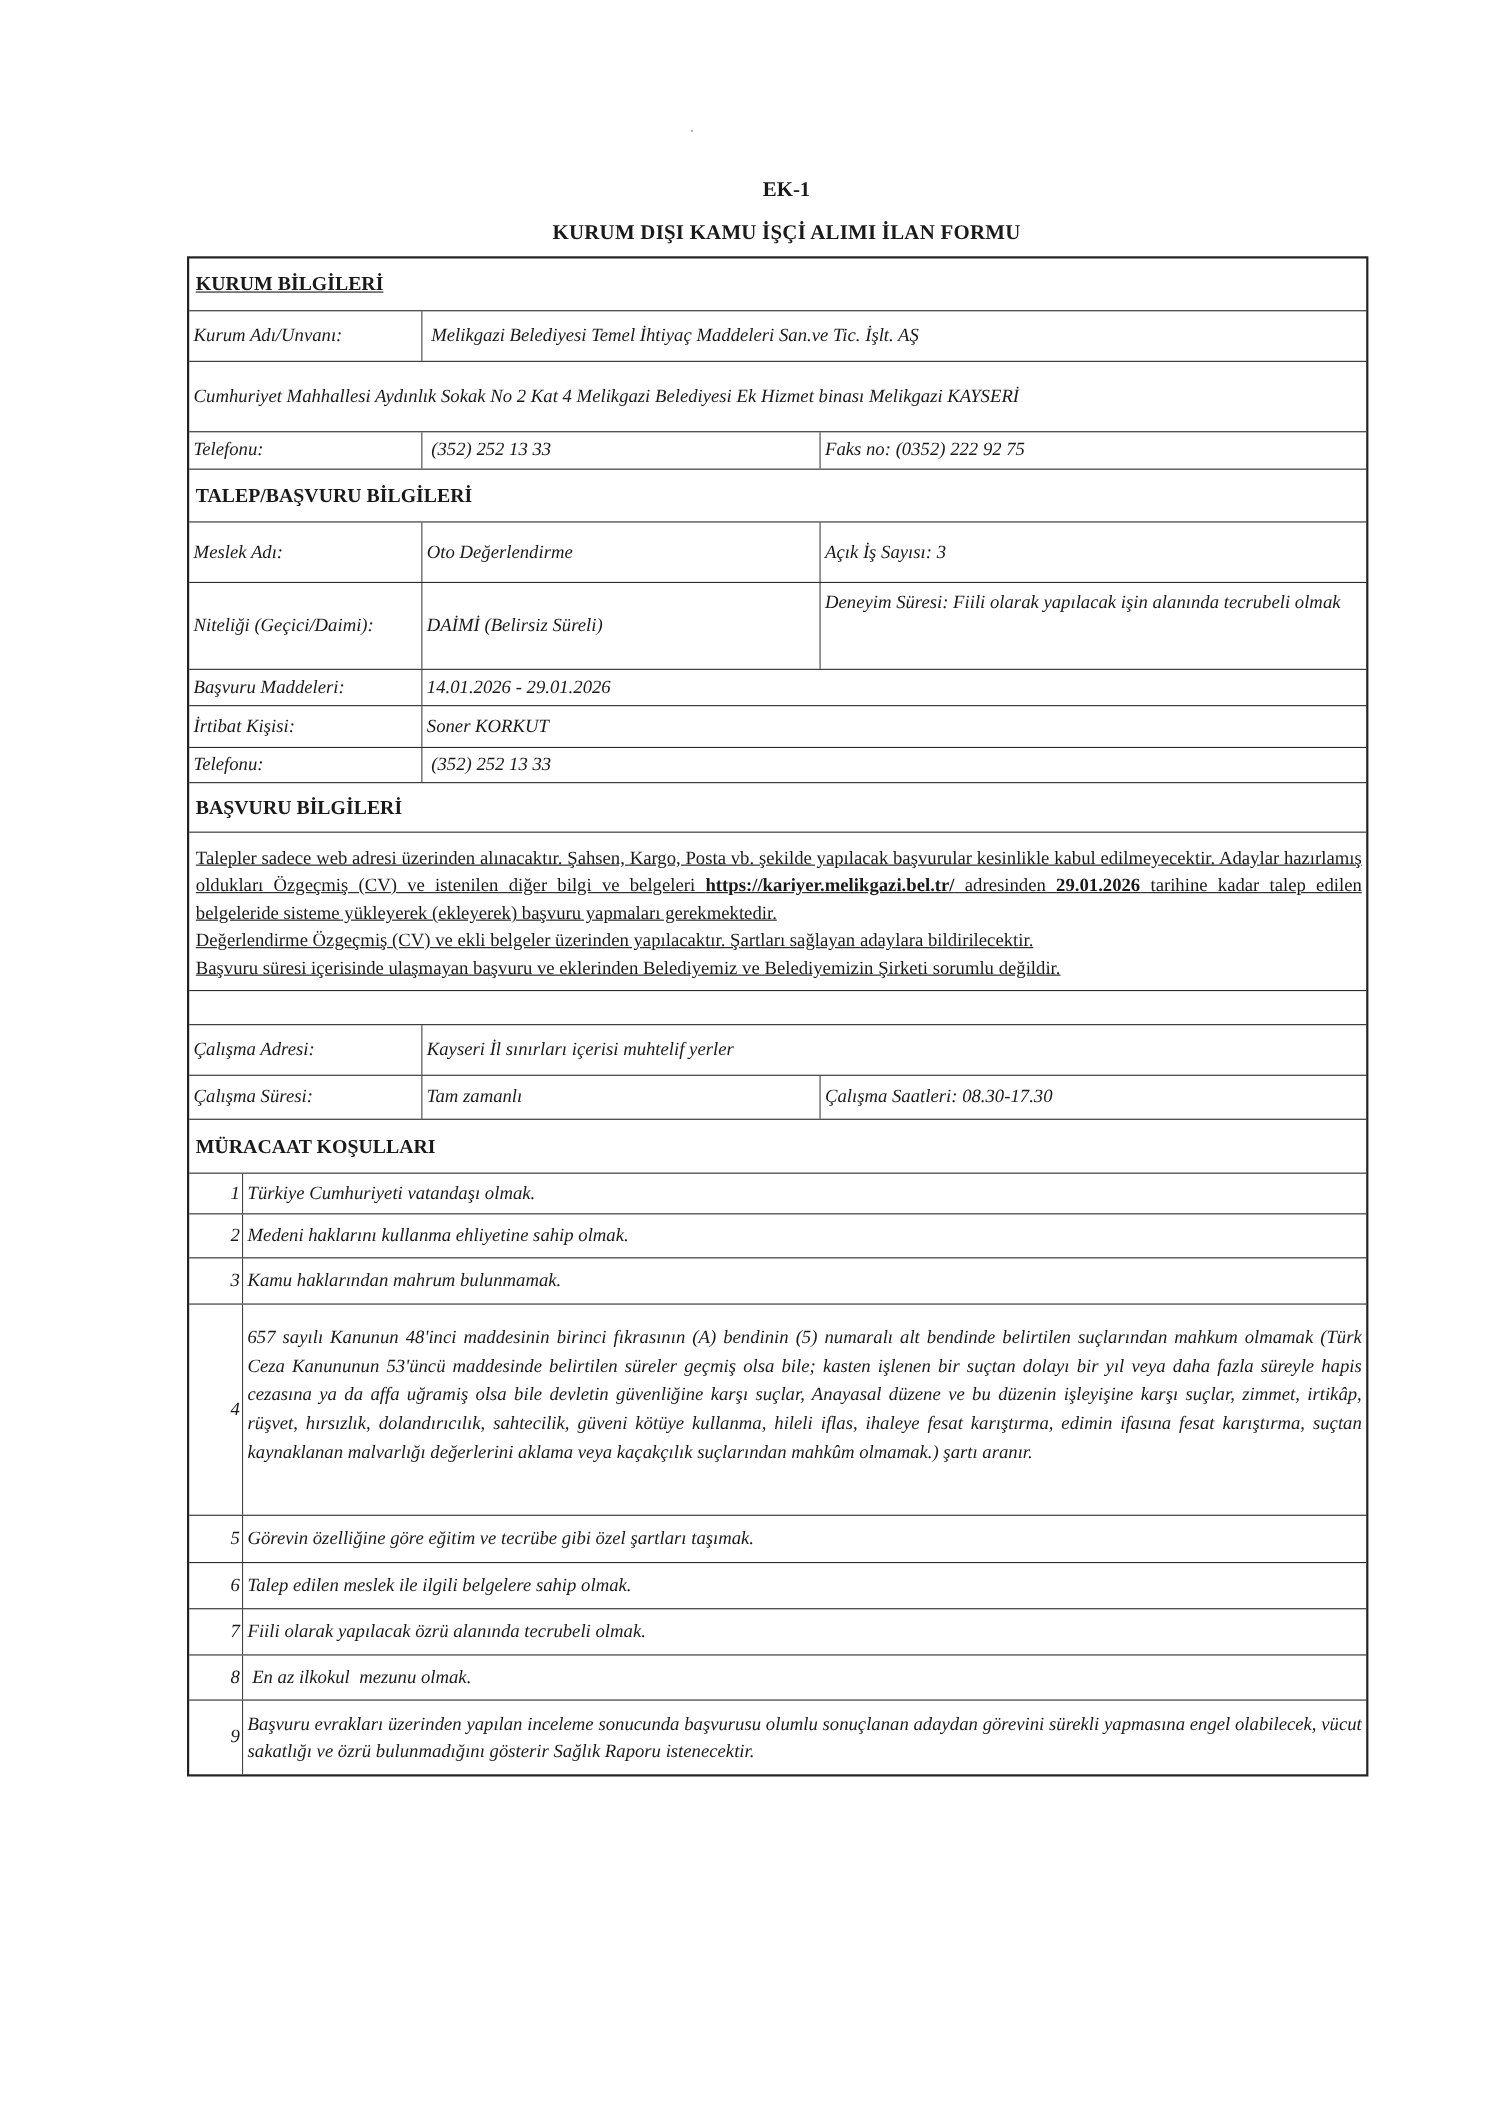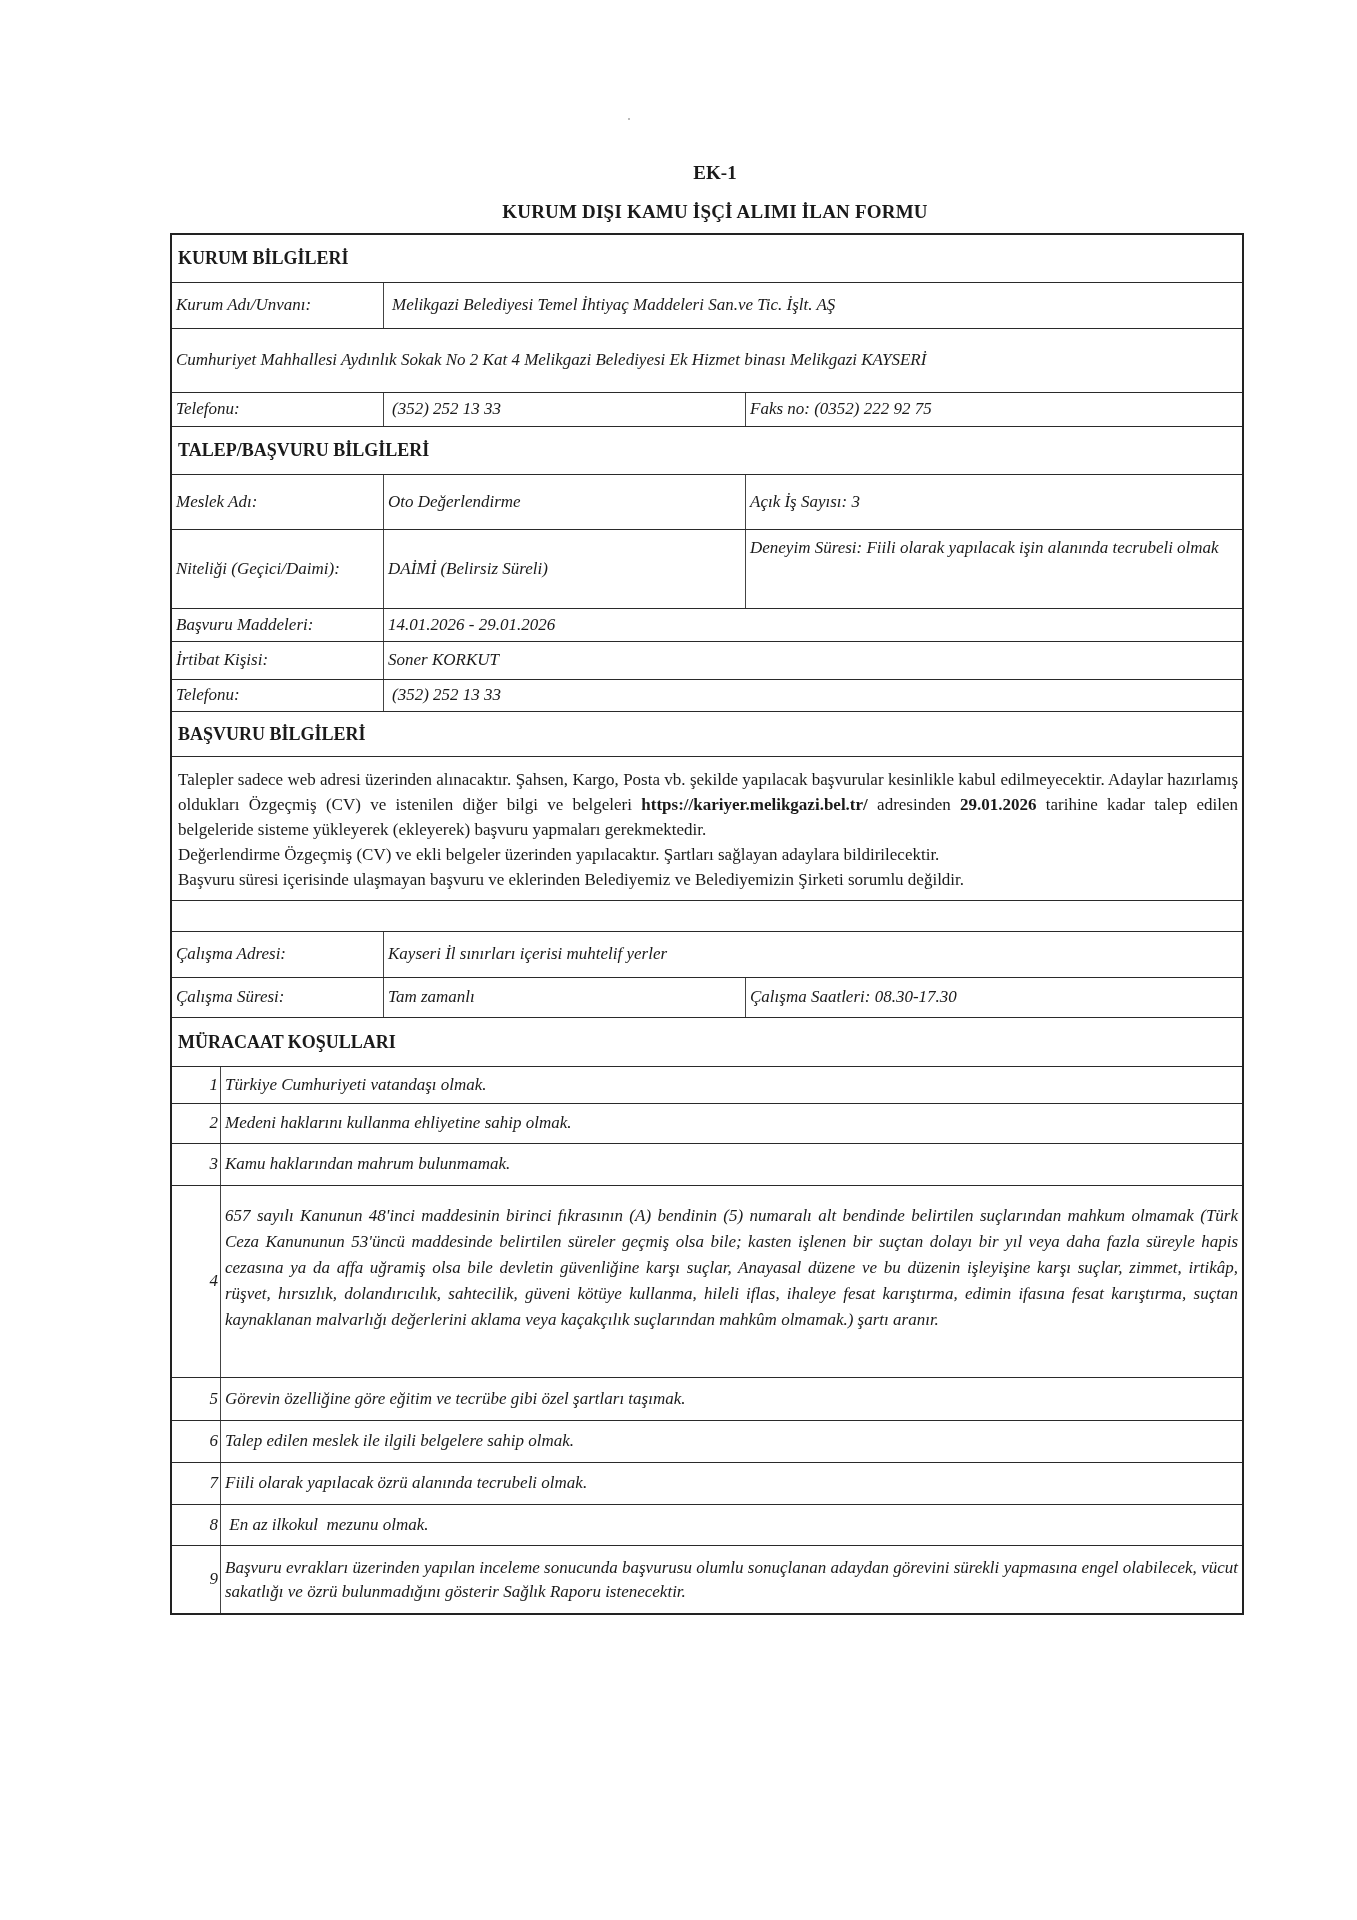--- a/index.html
+++ b/index.html
@@ -6,28 +6,28 @@
   body { width: 1357px; height: 1920px; position: relative; overflow: hidden;
          font-family: "Liberation Serif", "DejaVu Serif", serif; color: #1a1a1a; }
   .page-mark { position: absolute; left: 628px; top: 118px; width: 2px; height: 2px; background: #bbb; }
   .ek { position: absolute; top: 162px; left: 0; width: 1430px; text-align: center;
         font-weight: bold; font-size: 19px; }
   .title { position: absolute; top: 201px; left: 0; width: 1430px; text-align: center;
            font-weight: bold; font-size: 19px; letter-spacing: 0.2px; }
   .form { position: absolute; left: 170px; top: 233px; width: 1074px;
           border: 2px solid #222; box-sizing: border-box; }
   .row { display: flex; border-top: 1.6px solid #2a2a2a; box-sizing: border-box; }
-  .row:first-child { border-top: none; }
+  .row:first-child { border-top: none; text-decoration: underline; }
   .cell { box-sizing: border-box; padding: 0 4px; font-size: 17px; display: flex; align-items: center; line-height: 1.22; font-style: italic; }
   .c1 { width: 212px; border-right: 1.5px solid #444; }
   .c2 { width: 362px; border-right: 1.5px solid #444; }
   .c23 { flex: 1; }
   .c3 { flex: 1; }
   .section { font-weight: bold; font-size: 18px; padding-left: 6px; display: flex; align-items: center; width: 100%; }
-  .para { font-size: 17px; line-height: 25px; text-align: justify; padding: 10px 4px 8px 6px; width: 100%; box-sizing: border-box; }
+  .para { font-size: 17px; line-height: 25px; text-align: justify; padding: 10px 4px 8px 6px; width: 100%; box-sizing: border-box; text-decoration: underline; }
   .para b { font-weight: bold; }
   .link { font-size: 28px; text-decoration: underline; color: #111; font-family: "Liberation Serif", serif; padding-left: 8px; }
   .num { width: 49px; border-right: 1.5px solid #444; justify-content: flex-end; padding-right: 2px; font-size: 17px; }
   .item { flex: 1; font-size: 17px; padding-left: 4px; text-align: justify; }
   .item.multi { display: block; padding-top: 8px; padding-bottom: 8px; line-height: 26px; padding-right: 4px; }
   .item.multi2 { display: block; padding-top: 10px; line-height: 24px; padding-right: 4px; }
 </style>
 </head>
 <body>
 

